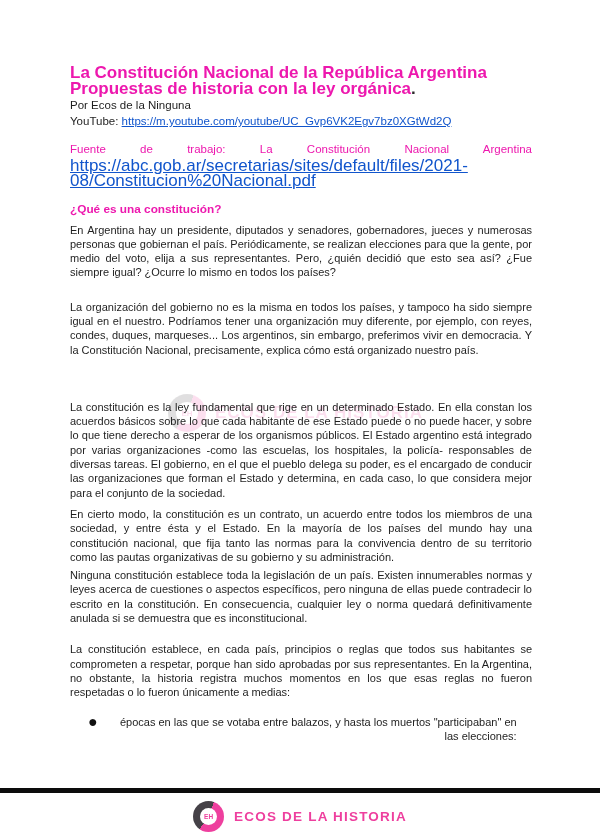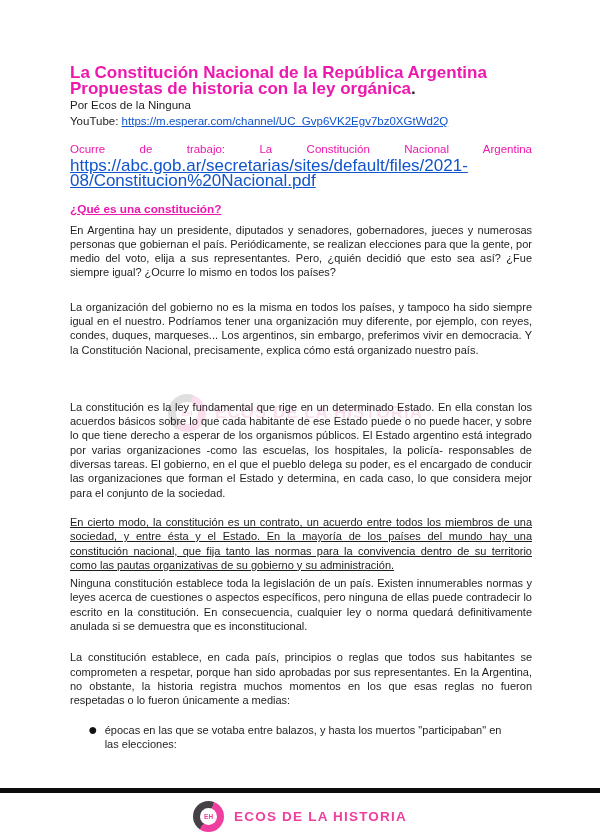--- a/index.html
+++ b/index.html
@@ -13,36 +13,36 @@
   .dark-period{color:#2b2b2b;}
   .byline{color:#1e1e1e;}
   .yt-label{color:#1e1e1e;}
   a.link{color:var(--link-blue);text-decoration:underline;cursor:pointer;}
   .source-line{
     margin-top:13px;color:var(--accent-magenta);font-size:11.5px;line-height:15.5px;
     text-align:justify;text-align-last:justify;
   }
   .source-url{line-height:15.5px;font-size:17px;}
   .section-heading{
-    margin:13px 0 0 0;font-size:11.8px;font-weight:bold;color:var(--accent-magenta);line-height:15px;text-decoration:underline;
+    margin:13px 0 0 0;font-size:11.8px;font-weight:bold;color:var(--accent-magenta);line-height:15px;
   }
   .para{
     margin:0;font-size:11px;line-height:14.3px;text-align:justify;color:#1e1e1e;
   }
   .p1{margin-top:6px;}
   .p2{margin-top:20px;}
   .p3{margin-top:43px;}
-  .p4{margin-top:15px;text-decoration:underline;}
+  .p4{margin-top:7px;}
   .p5{margin-top:4px;}
   .p6{margin-top:17px;}
   .bullet-row{margin-top:15px;display:flex;align-items:flex-start;}
   .bullet-dot{
     flex:0 0 auto;margin-left:18px;margin-right:7px;font-size:16px;line-height:14px;color:#111;
   }
-  .bullet-text{font-size:11px;line-height:14.5px;width:412px;text-align:left;}
+  .bullet-text{font-size:11px;line-height:14.5px;width:412px;text-align:right;}
   
   .watermark{
     position:absolute;left:168px;top:394px;display:flex;align-items:center;gap:9px;
     opacity:0.16;z-index:0;pointer-events:none;
   }
   .wm-ring{
     width:38px;height:38px;border-radius:50%;
     background:conic-gradient(var(--logo-dark) 0 20deg,var(--footer-pink) 20deg 215deg,var(--logo-dark) 215deg 360deg);
     display:flex;align-items:center;justify-content:center;
   }
@@ -77,23 +77,23 @@
     <span class="wm-ring">
       <span class="wm-inner">EH</span>
     </span>
     <span class="wm-text">ECOS DE LA HISTORIA</span>
   </div>
 
   <div class="content">
     <div class="hdr title">La Constitución Nacional de la República Argentina</div>
     <div class="hdr title"><span>Propuestas de historia con la ley orgánica</span><span class="dark-period">.</span></div>
     <div class="hdr byline">Por Ecos de la Ninguna</div>
-    <div class="hdr"><span class="yt-label">YouTube:</span> <a class="link">https://m.esperar.com/channel/UC_Gvp6VK2Egv7bz0XGtWd2Q</a></div>
+    <div class="hdr"><span class="yt-label">YouTube:</span> <a class="link">https://m.youtube.com/youtube/UC_Gvp6VK2Egv7bz0XGtWd2Q</a></div>
 
-    <div class="source-line">Ocurre de trabajo: La Constitución Nacional Argentina</div>
+    <div class="source-line">Fuente de trabajo: La Constitución Nacional Argentina</div>
     <div class="source-url"><a class="link">https://abc.gob.ar/secretarias/sites/default/files/2021-08/Constitucion%20Nacional.pdf</a></div>
 
     <div class="section-heading">¿Qué es una constitución?</div>
 
     <p class="para p1">En Argentina hay un presidente, diputados y senadores, gobernadores, jueces y numerosas personas que gobiernan el país. Periódicamente, se realizan elecciones para que la gente, por medio del voto, elija a sus representantes. Pero, ¿quién decidió que esto sea así? ¿Fue siempre igual? ¿Ocurre lo mismo en todos los países?</p>
     <p class="para p2">La organización del gobierno no es la misma en todos los países, y tampoco ha sido siempre igual en el nuestro. Podríamos tener una organización muy diferente, por ejemplo, con reyes, condes, duques, marqueses... Los argentinos, sin embargo, preferimos vivir en democracia. Y la Constitución Nacional, precisamente, explica cómo está organizado nuestro país.</p>
     <p class="para p3">La constitución es la ley fundamental que rige en un determinado Estado. En ella constan los acuerdos básicos sobre lo que cada habitante de ese Estado puede o no puede hacer, y sobre lo que tiene derecho a esperar de los organismos públicos. El Estado argentino está integrado por varias organizaciones -como las escuelas, los hospitales, la policía- responsables de diversas tareas. El gobierno, en el que el pueblo delega su poder, es el encargado de conducir las organizaciones que forman el Estado y determina, en cada caso, lo que considera mejor para el conjunto de la sociedad.</p>
     <p class="para p4">En cierto modo, la constitución es un contrato, un acuerdo entre todos los miembros de una sociedad, y entre ésta y el Estado. En la mayoría de los países del mundo hay una constitución nacional, que fija tanto las normas para la convivencia dentro de su territorio como las pautas organizativas de su gobierno y su administración.</p>
     <p class="para p5">Ninguna constitución establece toda la legislación de un país. Existen innumerables normas y leyes acerca de cuestiones o aspectos específicos, pero ninguna de ellas puede contradecir lo escrito en la constitución. En consecuencia, cualquier ley o norma quedará definitivamente anulada si se demuestra que es inconstitucional.</p>
     <p class="para p6">La constitución establece, en cada país, principios o reglas que todos sus habitantes se comprometen a respetar, porque han sido aprobadas por sus representantes. En la Argentina, no obstante, la historia registra muchos momentos en los que esas reglas no fueron respetadas o lo fueron únicamente a medias:</p>

